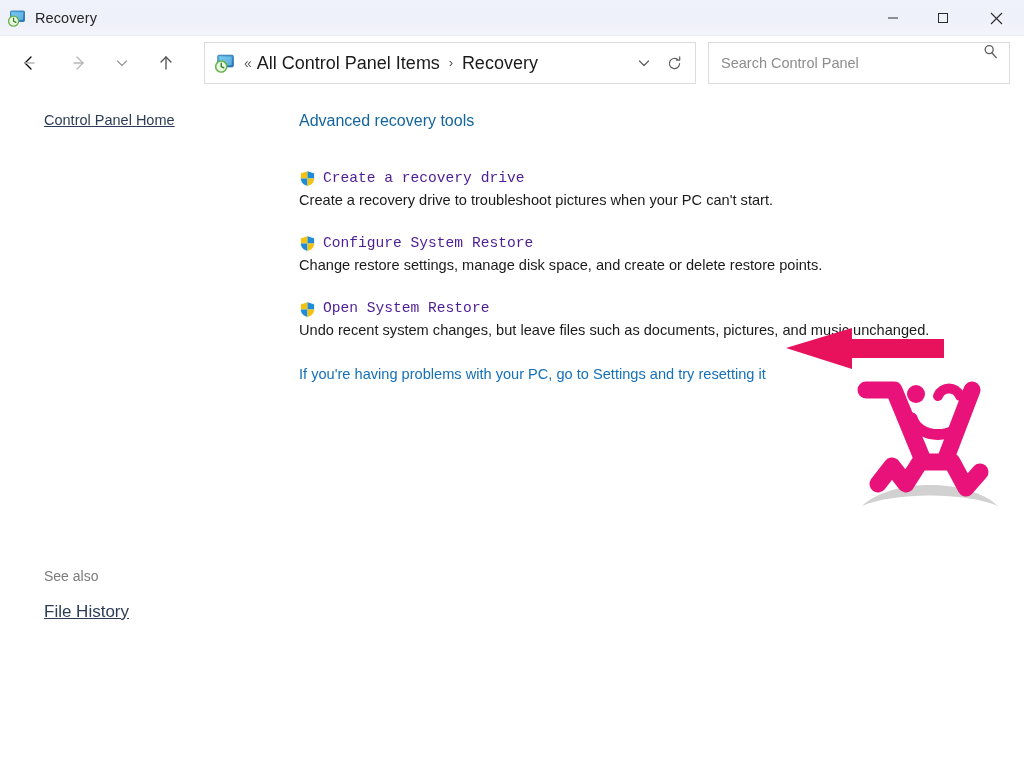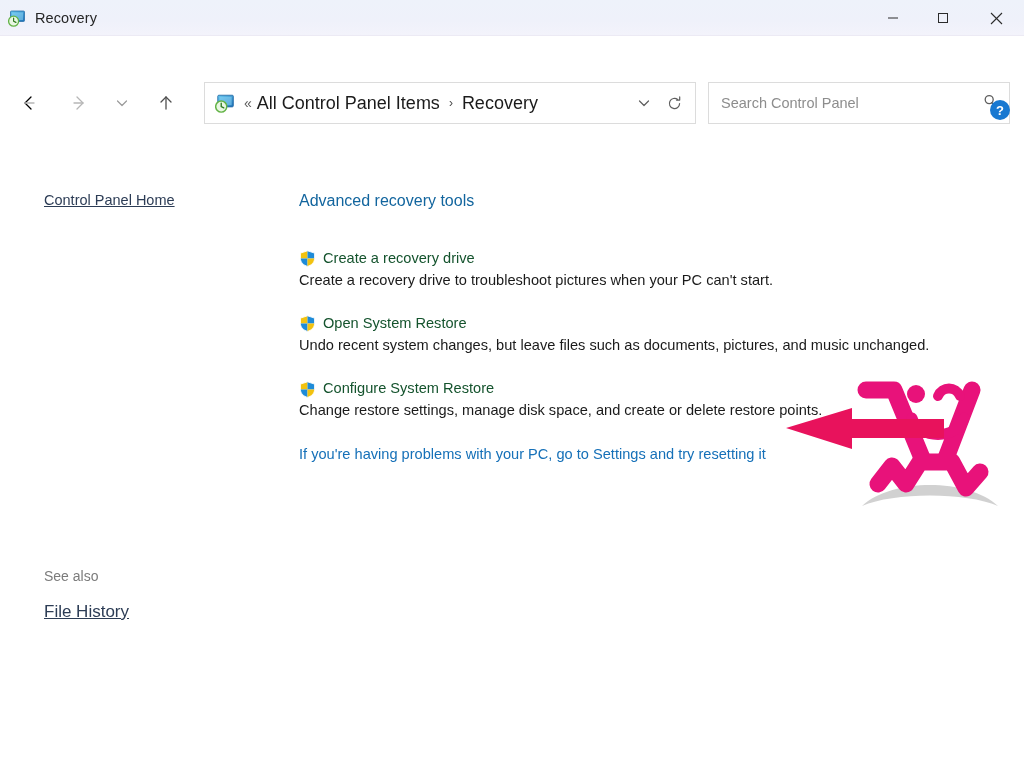--- a/index.html
+++ b/index.html
@@ -16,21 +16,20 @@
     -webkit-font-smoothing: antialiased;
   }
 
   .window {
     position: relative;
     width: 1024px;
     height: 640px;
     background: #ffffff;
     display: flex;
     flex-direction: column;
-    gap: 40px;
   }
 
   
   .titlebar {
     position: relative;
     height: 36px;
     flex: 0 0 36px;
     background: linear-gradient(180deg, #eef2fa 0%, #eff1fa 60%, #f3f3fb 100%);
     display: flex;
     align-items: center;
@@ -144,21 +143,20 @@
     flex: 0 0 auto;
   }
 
   .search-box {
     margin-left: 12px;
     flex: 1 1 auto;
     height: 42px;
     border: 1px solid #dcdcdc;
     background: #fff;
     display: flex;
-    align-items: center;
     padding: 0 10px 0 12px;
     margin-right: 4px;
   }
 
   .search-input {
     flex: 1 1 auto;
     border: none;
     outline: none;
     font-family: "Liberation Sans", sans-serif;
     font-size: 14.5px;
@@ -256,22 +254,23 @@
   .shield {
     width: 17px;
     height: 17px;
     flex: 0 0 17px;
     margin-right: 7px;
     position: relative;
   }
 
   .task-link {
     font-size: 14.6px;
-    color: #14532d;
+    color: #4c1d95;
     line-height: 1.2;
+    font-family: Liberation Mono, monospace;
   }
 
   .task-desc {
     font-size: 14.6px;
     color: #1a1a1a;
     line-height: 1.35;
   }
 
   .bottom-link {
     margin-top: 21px;
@@ -457,61 +456,61 @@
           <span class="task-link">Create a recovery drive</span>
         </div>
         <div class="task-desc">Create a recovery drive to troubleshoot pictures when your PC can't start.</div>
       </div>
 
       <div class="task-group">
         <div class="task-link-row">
           <span class="shield">
             <svg width="17" height="17" viewBox="0 0 17 17">
               <defs>
+                <clipPath id="shieldClip3">
+                  <path d="M8.5 0.8 L15.6 3.1 L15.6 8.4 C15.6 12.3 12.6 15.2 8.5 16.4 C4.4 15.2 1.4 12.3 1.4 8.4 L1.4 3.1 Z"></path>
+                </clipPath>
+              </defs>
+              <g clip-path="url(#shieldClip3)">
+                <rect x="0" y="0" width="8.5" height="8.5" fill="#f2c20f"></rect>
+                <rect x="8.5" y="0" width="8.5" height="8.5" fill="#1e8bd8"></rect>
+                <rect x="0" y="8.5" width="8.5" height="8.5" fill="#1e8bd8"></rect>
+                <rect x="8.5" y="8.5" width="8.5" height="8.5" fill="#f2c20f"></rect>
+              </g>
+              <path d="M8.5 0.8 L15.6 3.1 L15.6 8.4 C15.6 12.3 12.6 15.2 8.5 16.4 C4.4 15.2 1.4 12.3 1.4 8.4 L1.4 3.1 Z" fill="none" stroke="#ffffff" stroke-width="0.9"></path>
+            </svg>
+          </span>
+          <span class="task-link">Configure System Restore</span>
+        </div>
+        <div class="task-desc">Change restore settings, manage disk space, and create or delete restore points.</div>
+      </div>
+
+      <div class="task-group">
+        <div class="task-link-row">
+          <span class="shield">
+            <svg width="17" height="17" viewBox="0 0 17 17">
+              <defs>
                 <clipPath id="shieldClip2">
                   <path d="M8.5 0.8 L15.6 3.1 L15.6 8.4 C15.6 12.3 12.6 15.2 8.5 16.4 C4.4 15.2 1.4 12.3 1.4 8.4 L1.4 3.1 Z"></path>
                 </clipPath>
               </defs>
               <g clip-path="url(#shieldClip2)">
                 <rect x="0" y="0" width="8.5" height="8.5" fill="#f2c20f"></rect>
                 <rect x="8.5" y="0" width="8.5" height="8.5" fill="#1e8bd8"></rect>
                 <rect x="0" y="8.5" width="8.5" height="8.5" fill="#1e8bd8"></rect>
                 <rect x="8.5" y="8.5" width="8.5" height="8.5" fill="#f2c20f"></rect>
               </g>
               <path d="M8.5 0.8 L15.6 3.1 L15.6 8.4 C15.6 12.3 12.6 15.2 8.5 16.4 C4.4 15.2 1.4 12.3 1.4 8.4 L1.4 3.1 Z" fill="none" stroke="#ffffff" stroke-width="0.9"></path>
             </svg>
           </span>
           <span class="task-link">Open System Restore</span>
         </div>
         <div class="task-desc">Undo recent system changes, but leave files such as documents, pictures, and music unchanged.</div>
       </div>
 
-      <div class="task-group">
-        <div class="task-link-row">
-          <span class="shield">
-            <svg width="17" height="17" viewBox="0 0 17 17">
-              <defs>
-                <clipPath id="shieldClip3">
-                  <path d="M8.5 0.8 L15.6 3.1 L15.6 8.4 C15.6 12.3 12.6 15.2 8.5 16.4 C4.4 15.2 1.4 12.3 1.4 8.4 L1.4 3.1 Z"></path>
-                </clipPath>
-              </defs>
-              <g clip-path="url(#shieldClip3)">
-                <rect x="0" y="0" width="8.5" height="8.5" fill="#f2c20f"></rect>
-                <rect x="8.5" y="0" width="8.5" height="8.5" fill="#1e8bd8"></rect>
-                <rect x="0" y="8.5" width="8.5" height="8.5" fill="#1e8bd8"></rect>
-                <rect x="8.5" y="8.5" width="8.5" height="8.5" fill="#f2c20f"></rect>
-              </g>
-              <path d="M8.5 0.8 L15.6 3.1 L15.6 8.4 C15.6 12.3 12.6 15.2 8.5 16.4 C4.4 15.2 1.4 12.3 1.4 8.4 L1.4 3.1 Z" fill="none" stroke="#ffffff" stroke-width="0.9"></path>
-            </svg>
-          </span>
-          <span class="task-link">Configure System Restore</span>
-        </div>
-        <div class="task-desc">Change restore settings, manage disk space, and create or delete restore points.</div>
-      </div>
-
       <div class="bottom-link">If you're having problems with your PC, go to Settings and try resetting it</div>
 
       <div class="mascot">
         <svg width="152" height="152" viewBox="0 0 152 152">
 
           <path d="M8 140 C38 112 114 112 144 140 C112 126 40 126 8 140 Z" fill="#c9c9c9" opacity="0.85"></path>
           <g stroke="#e8127a" fill="none" stroke-linecap="round" stroke-linejoin="round">
 
             <path d="M12 24 L40 24 L68 92" stroke-width="17"></path>
 

